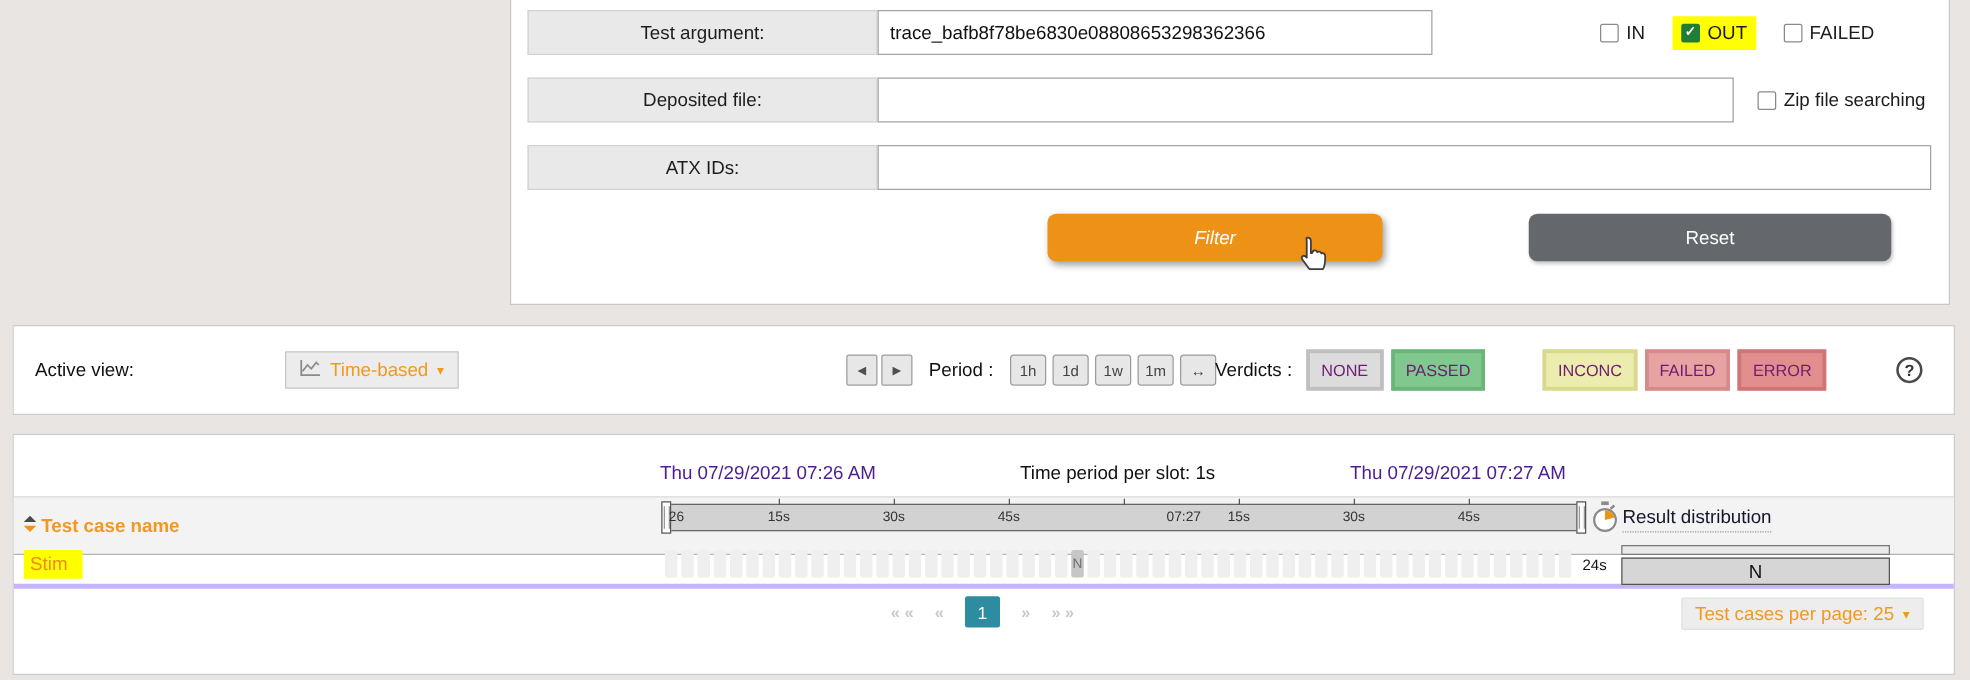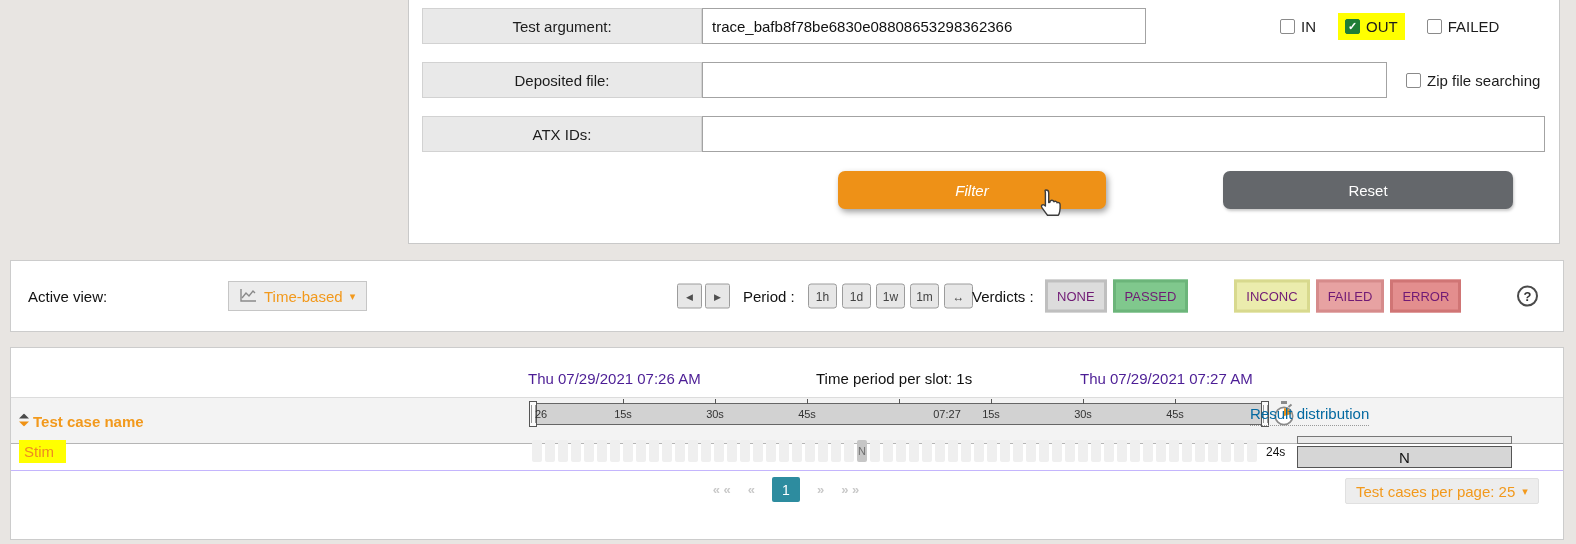--- a/index.html
+++ b/index.html
@@ -90,22 +90,22 @@
     display:flex; align-items:center; gap:4px; color:#f2991c; font-weight:bold; cursor:pointer;
   }
   .timeline { position:absolute; left:519px; top:5px; width:738px; height:22px; background:#d2d2d2; border:1px solid #666;text-decoration:underline; }
   .tickmark { position:absolute; top:-5px; width:1px; height:5px; background:#555; }
   .tick-label { position:absolute; top:50%; transform:translate(-50%,-50%); font-size:11px; color:#333; white-space:nowrap; }
   .tick-label.first { left:4px !important; transform:translateY(-50%); }
   .handle { position:absolute; top:-3px; width:8px; height:26px; background:#fbfbfb; border:1px solid #555; cursor:ew-resize; }
   .handle::before { content:""; position:absolute; left:1px; top:3px; bottom:3px; width:3px; border-left:1px solid #999; border-right:1px solid #999; }
   .handle-left { left:-2px; } .handle-right { right:-2px; }
   .stopwatch { position:absolute; left:1262px; top:3px; cursor:pointer; }
-  .result-header { position:absolute; left:1239px; top:7px; color:#0369a1; border-bottom:1px dotted #999; padding-bottom:3px; cursor:pointer; }
-  .data-row { position:absolute; left:0; right:0; top:83px; height:40px; border-bottom:1px solid #c4b5fd; }
+  .result-header { position:absolute; left:1287px; top:7px; color:#0f172a; border-bottom:1px dotted #999; padding-bottom:3px; cursor:pointer; }
+  .data-row { position:absolute; left:0; right:0; top:83px; height:40px; border-bottom:4px solid #c4b5fd; }
   .stim { position:absolute; left:8px; top:9px; background:#ffff00; color:#ef8b1f; padding:3px 12px 3px 5px; cursor:pointer; }
   .slot-track { position:absolute; left:521px; top:9px; height:22px; display:flex; gap:3px; }
   .slot { width:10px; height:22px; background:#efefef; border-radius:2px; }
   .slot-n { background:#c6c6c6; color:#707070; font-size:11px; display:flex; align-items:center; justify-content:center; }
   .duration { position:absolute; left:1255px; top:14px; font-size:12px; color:#111; }
   .dist-thin { position:absolute; left:1286px; top:5px; width:215px; height:8px; background:#eaeaea; border:1px solid #777; }
   .dist-main {
     position:absolute; left:1286px; top:15px; width:215px; height:22px; background:#d6d6d6; border:1px solid #555;
     display:flex; align-items:center; justify-content:center; color:#111;
   }

